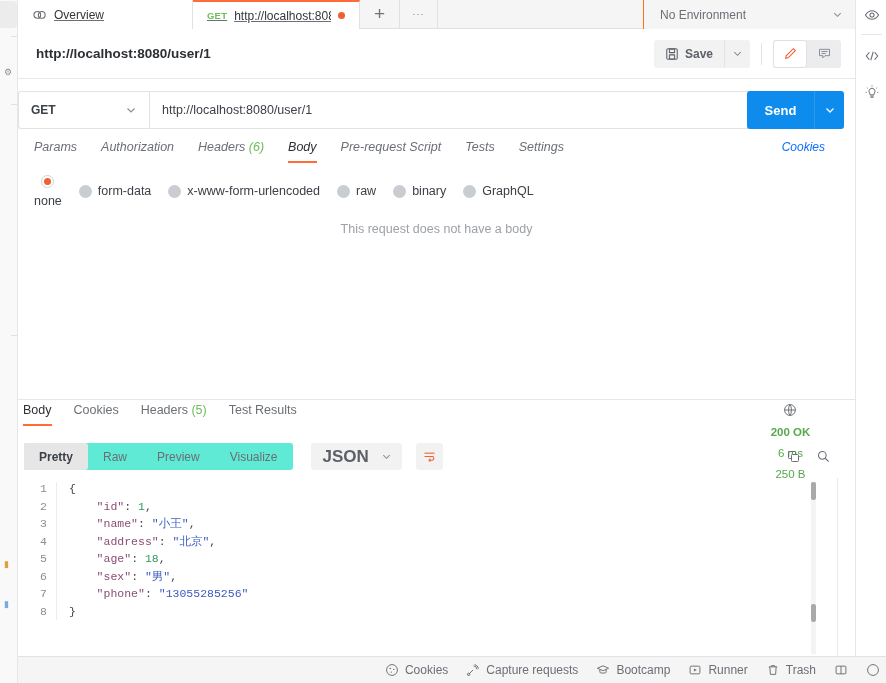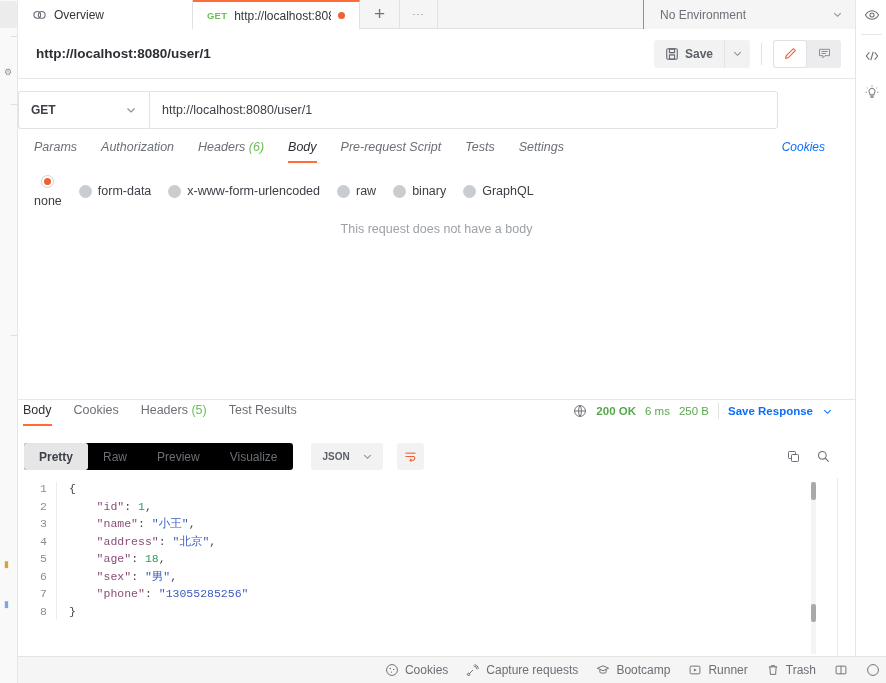--- a/index.html
+++ b/index.html
@@ -45,21 +45,21 @@
   .tabbar {
     position: absolute; left: 18px; top: 0; width: 837px; height: 29px;
     background: #f5f5f5; border-bottom: 1px solid #e1e1e1;
     display: flex; align-items: stretch;
   }
   .tab {
     display: flex; align-items: center; gap: 7px;
     padding: 0 14px; height: 29px;
     border-right: 1px solid #e1e1e1;
     font-size: 12px; color: #6b6f76;
-    cursor: pointer; white-space: nowrap;
+    cursor: pointer; white-space: nowrap; text-decoration: underline;
   }
   .tab.overview { background: #ffffff; width: 175px; }
   .tab.active {
     background: #ffffff; width: 167px;
     border-top: 2px solid #ff6c37; padding-top: 0; height: 29px;
     position: relative;
   }
   .tab .verb {
     font-size: 9.5px; font-weight: bold; color: #6bbf59;
     letter-spacing: .2px;
@@ -200,43 +200,43 @@
   }
   .rtab:first-child { padding-left: 5px; }
   .rtab.active { color: #2c2f34; }
   .rtab.active::after {
     content: ''; position: absolute; left: 5px; right: 11px; bottom: 0;
     height: 2px; background: #ff6c37;
   }
   .rtab .cnt { color: #6bbf59; }
   .resp-meta {
     margin-left: auto; display: flex; align-items: center; gap: 9px;
-    padding-right: 22px; font-size: 11.5px;
+    padding-right: 22px; font-size: 11.5px; flex-direction: column;
   }
   .resp-meta .globe { color: #6b6f76; display: flex; align-items: center; }
   .resp-meta .m-status { color: #55a94b; font-weight: bold; }
   .resp-meta .m-val { color: #55a94b; }
   .resp-meta .mdiv { width: 1px; height: 16px; background: #e2e2e4; }
   .resp-meta .savelink { color: #0d6efd; font-weight: bold; cursor: pointer; }
 
   
   .viewbar {
     position: absolute; left: 24px; top: 442px; width: 830px; height: 29px;
     display: flex; align-items: center;
   }
-  .seg { display: flex; align-items: stretch; background: #000000; border-radius: 3px; height: 27px; }
+  .seg { display: flex; align-items: stretch; background: #5eead4; border-radius: 3px; height: 27px; }
   .seg-item {
     display: flex; align-items: center; padding: 0 15px;
     font-size: 12px; color: #6b6f76; cursor: pointer; border-radius: 3px;
   }
   .seg-item.sel { background: #e6e6e7; color: #3c4047; font-weight: bold; }
   .fmt-box {
     display: flex; align-items: center; gap: 12px; margin-left: 18px;
     background: #f2f2f3; border-radius: 3px; height: 27px; padding: 0 10px 0 12px;
-    font-size: 10px; font-weight: bold; color: #5c6068; cursor: pointer;
+    font-size: 17px; font-weight: bold; color: #5c6068; cursor: pointer;
   }
   .wrap-btn {
     margin-left: 14px; width: 27px; height: 27px; background: #f2f2f3;
     border-radius: 3px; display: flex; align-items: center; justify-content: center;
     cursor: pointer; color: #ef6033;
   }
   .viewbar .vspacer { flex: 1; }
   .vb-icon { width: 30px; height: 27px; display: flex; align-items: center; justify-content: center; color: #6b6f76; cursor: pointer; }
 
   
@@ -405,20 +405,28 @@
     <div class="method-box">
       <span class="m">GET</span>
       <span>
         <svg width="12" height="12" viewBox="0 0 12 12" fill="none" stroke="#8b8f97" stroke-width="1.2">
             <path d="M2.5 4.5 L6 8 L9.5 4.5"></path>
           </svg>
       </span>
     </div>
     <div class="url-box">
       <span class="u" title="Enter request URL">http://localhost:8080/user/1</span>
+    </div>
+  </div>
+  <div class="send-group">
+    <div class="send-btn">Send</div>
+    <div class="send-caret">
+      <svg width="12" height="12" viewBox="0 0 12 12" fill="none" stroke="#ffffff" stroke-width="1.3">
+          <path d="M2.5 4.5 L6 8 L9.5 4.5"></path>
+        </svg>
     </div>
   </div>
 
   <div class="subtabs">
     <div class="stab"><span>Params</span></div>
     <div class="stab"><span>Authorization</span></div>
     <div class="stab"><span>Headers</span> <span class="cnt">(6)</span></div>
     <div class="stab active"><span>Body</span></div>
     <div class="stab"><span>Pre-request Script</span></div>
     <div class="stab"><span>Tests</span></div>

